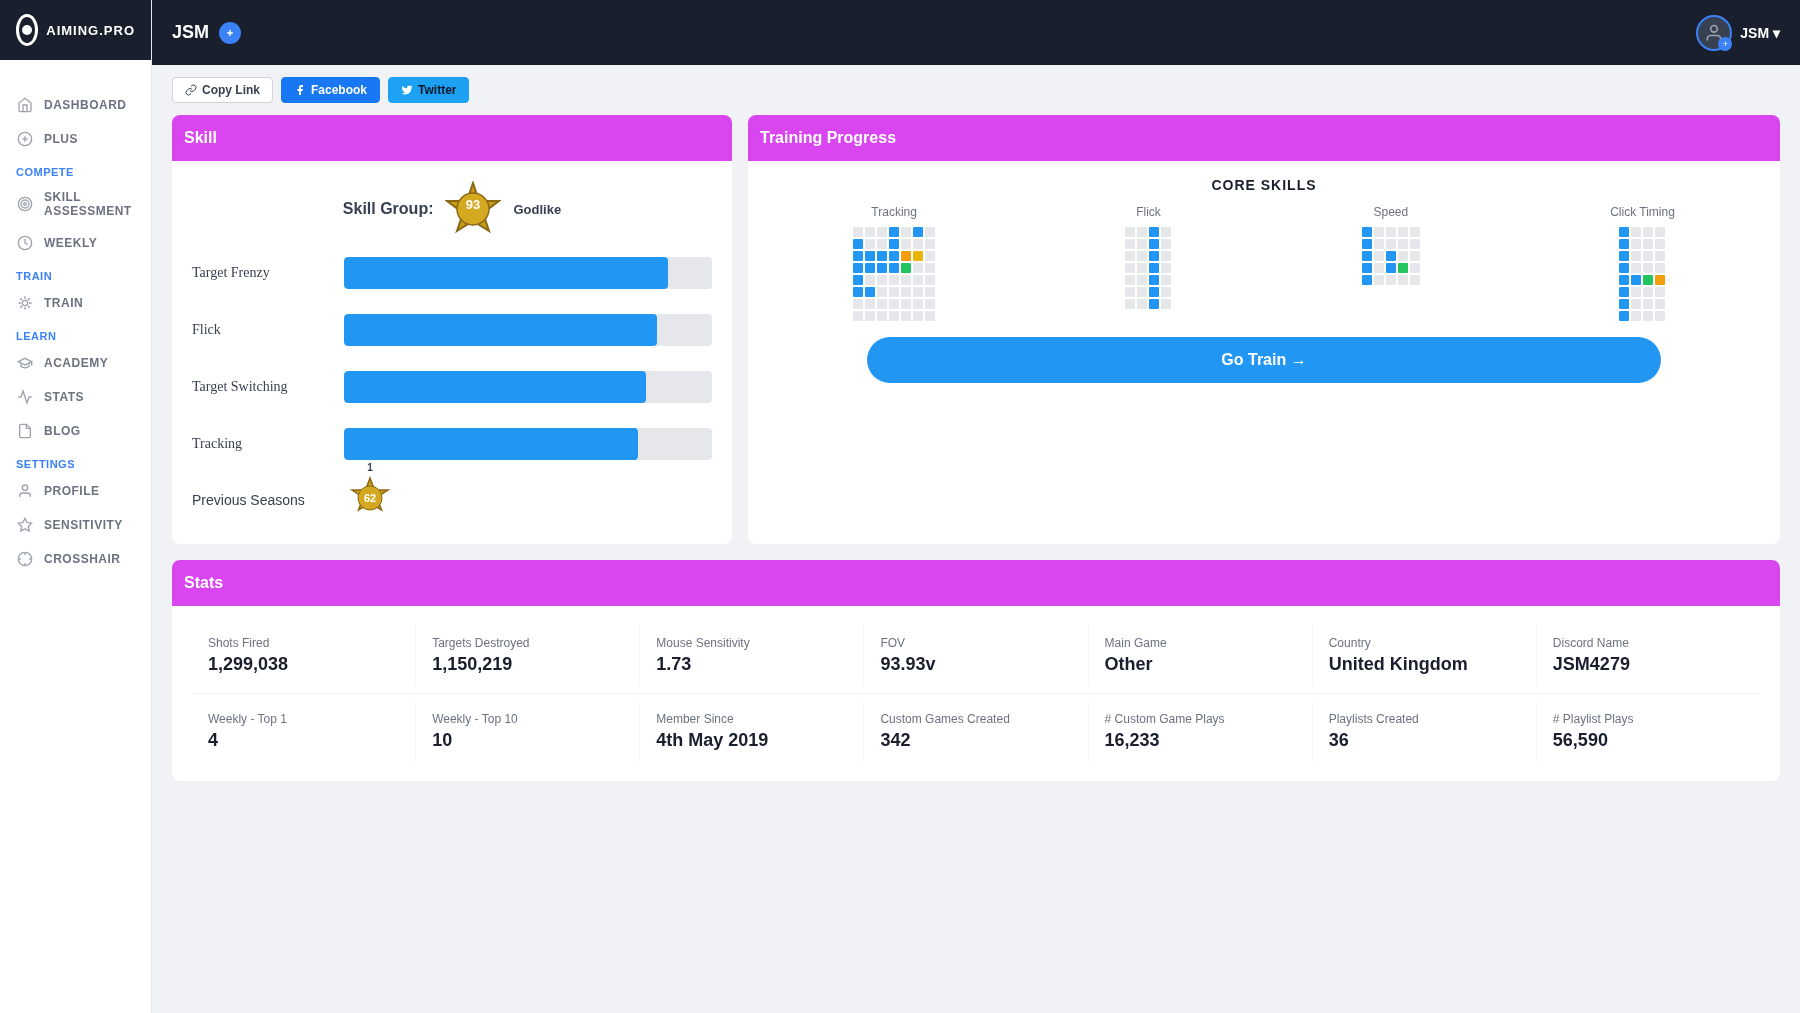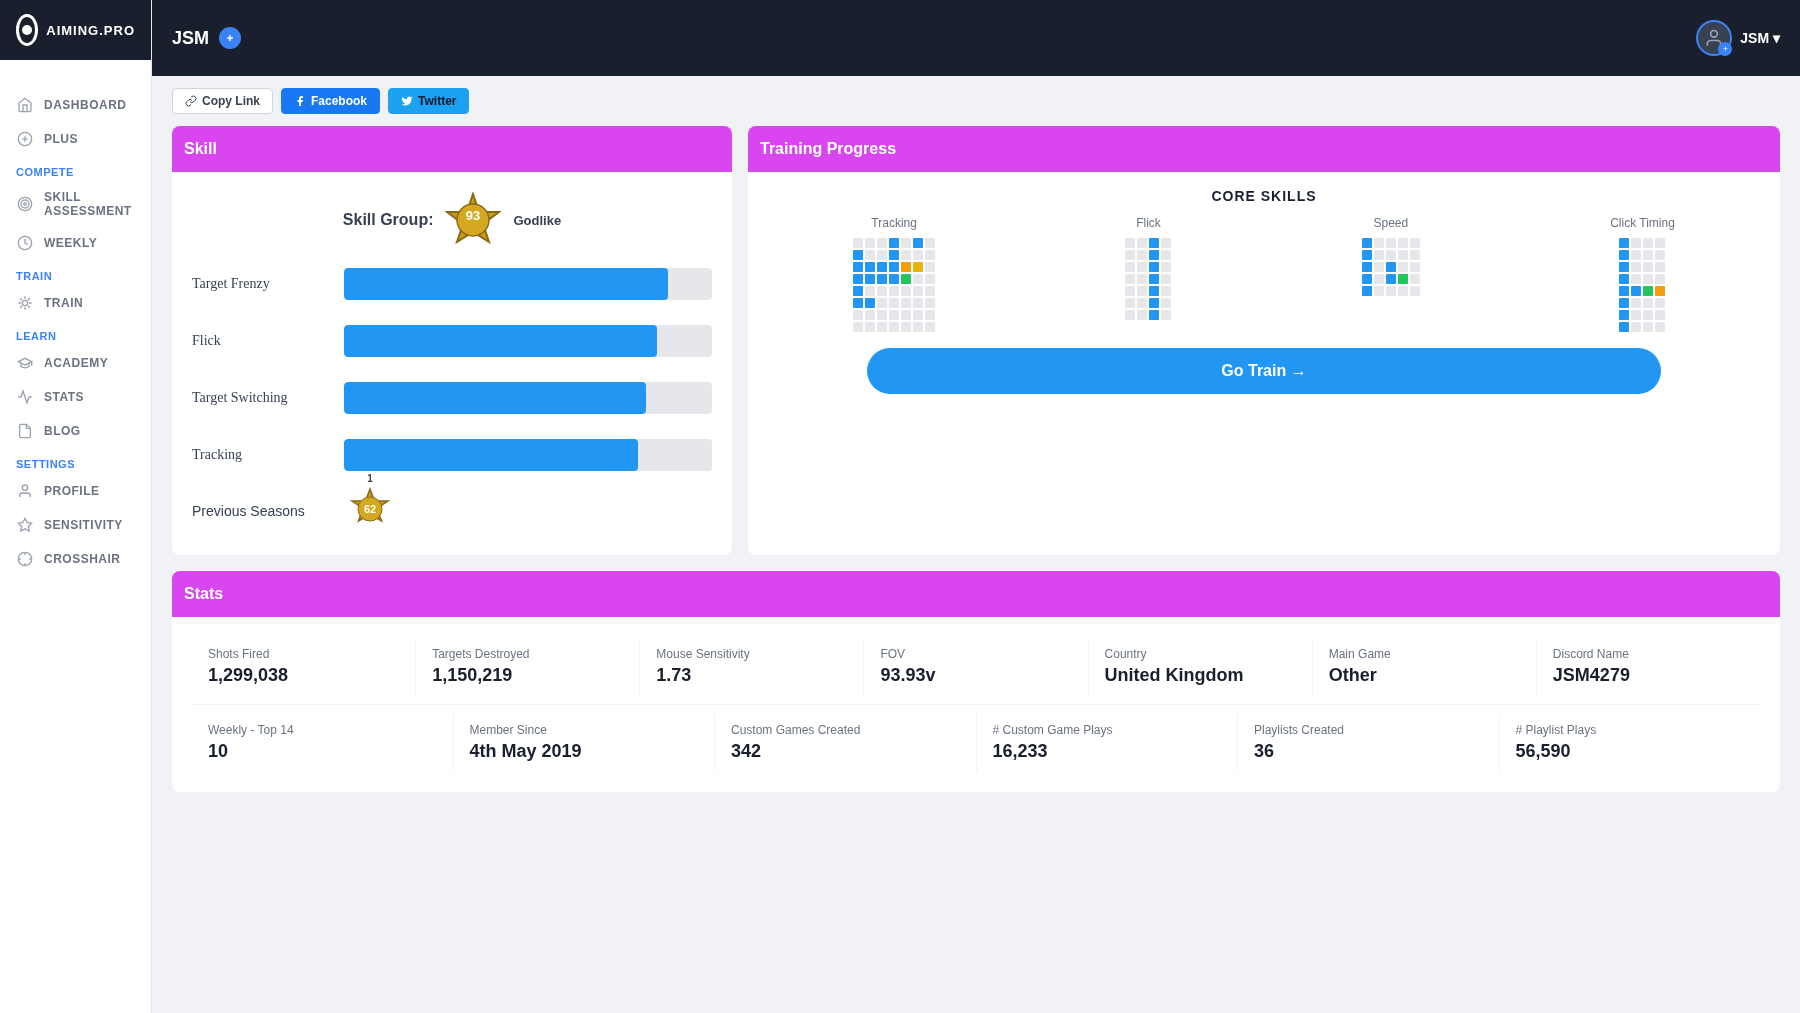--- a/index.html
+++ b/index.html
@@ -61,21 +61,21 @@
     
     .main {
       flex: 1;
       display: flex;
       flex-direction: column;
       height: 100%;
       overflow-y: auto;
     }
     .topbar {
       background: #1a1f2e;
-      height: 76px;
+      height: 65px;
       display: flex;
       align-items: center;
       padding: 0 20px;
       justify-content: space-between;
     }
     .topbar-left { display: flex; align-items: center; gap: 10px; }
     .topbar-username { color: #fff; font-size: 18px; font-weight: 700; }
     .topbar-add-btn {
       width: 22px; height: 22px;
       background: #3b82f6;
@@ -666,36 +666,40 @@
     </div>
             <div class="stat-item">
       <div class="stat-label">Mouse Sensitivity</div>
       <div class="stat-value">1.73</div>
     </div>
             <div class="stat-item">
       <div class="stat-label">FOV</div>
       <div class="stat-value">93.93v</div>
     </div>
             <div class="stat-item">
+      <div class="stat-label">Main Game</div>
+      <div class="stat-value">Other</div>
+    </div>
+            <div class="stat-item">
       <div class="stat-label">Country</div>
       <div class="stat-value">United Kingdom</div>
-    </div>
-            <div class="stat-item">
-      <div class="stat-label">Main Game</div>
-      <div class="stat-value">Other</div>
     </div>
             <div class="stat-item">
       <div class="stat-label">Discord Name</div>
       <div class="stat-value">JSM4279</div>
     </div>
           </div>
         <hr class="stats-divider">
         <div class="stats-row" id="stats-row-2">
             <div class="stat-item">
-      <div class="stat-label">Weekly - Top 14</div>
+      <div class="stat-label">Weekly - Top 1</div>
+      <div class="stat-value">4</div>
+    </div>
+            <div class="stat-item">
+      <div class="stat-label">Weekly - Top 10</div>
       <div class="stat-value">10</div>
     </div>
             <div class="stat-item">
       <div class="stat-label">Member Since</div>
       <div class="stat-value">4th May 2019</div>
     </div>
             <div class="stat-item">
       <div class="stat-label">Custom Games Created</div>
       <div class="stat-value">342</div>
     </div>

